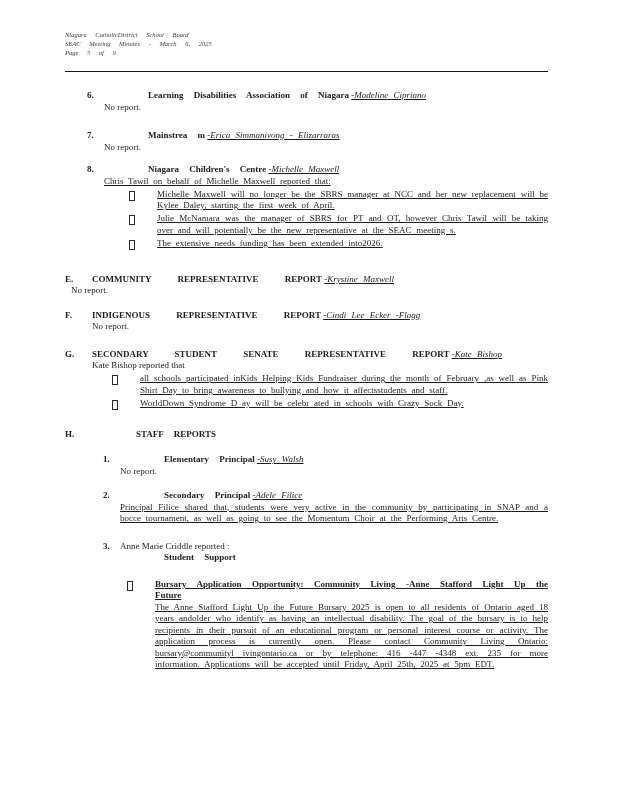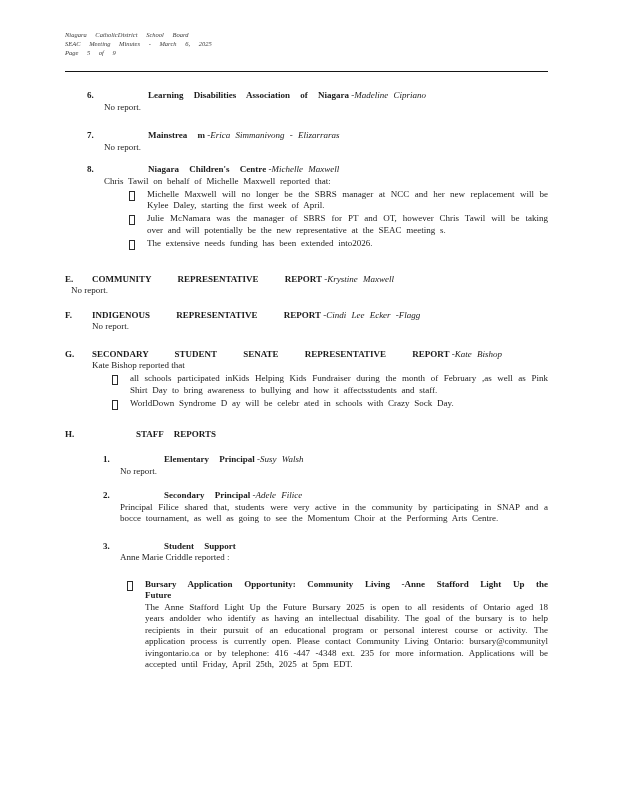--- a/index.html
+++ b/index.html
@@ -10,35 +10,35 @@
     font-family:"Liberation Serif", serif;
     font-size:9px; line-height:11.5px; color:#1c1c1c;
   }
   .header { font-style:italic; font-size:6.5px; line-height:9px; word-spacing:7px; color:#3a3a3a; }
   .rule { border:none; border-top:1.5px solid #161616; margin:14px 0 0 0; }
 
   .b { font-weight:bold; }
   .i { font-style:italic; }
   .ws1 { word-spacing:8px;padding-left:44px; }      
   .ws2 { word-spacing:24px;font-family:Liberation Serif, serif; }     
-  .ws3 { word-spacing:3px; }      
-  .just { text-align:justify; word-spacing:2.5px; }
+  .ws3 { word-spacing:3px;text-decoration:underline; }      
+  .just { text-align:justify; word-spacing:2.5px;text-decoration:underline; }
 
   .agenda { margin:18px 0 0 22px; }
   .item { display:flex; }
   .item .num { flex:none; width:17px; font-weight:bold; }
   .item .ibody { flex:1; min-width:0; }
   .item6 { margin-bottom:17px; }
   .item7 { margin-bottom:11px; }
   .item8 { margin-bottom:24px; }
 
   .blist { margin-top:1px; }
   .blist8 { margin-left:25px; }
   .blistG { margin-left:20px; }
-  .bullet { display:flex; margin-top:1.5px; }
+  .bullet { display:flex; margin-top:1.5px;gap:10px; }
   .bx { flex:none; width:4px; height:8px; border:1px solid #2b2b2b; margin:2px 12px 0 0; }
   .btext { flex:1; min-width:0; }
 
   .sec { display:flex; }
   .sec .letter { flex:none; width:27px; font-weight:bold; }
   .sec .sbody { flex:1; min-width:0; }
   .noreport-left { margin:0 0 13px 6px; }
   .secF { margin-bottom:16px; }
   .secG { margin-bottom:19px; }
   .secH { margin-bottom:14px; }
@@ -186,24 +186,24 @@
           <span class="b ws1">Secondary Principal</span>
           <span class="i ws3">-Adele Filice</span>
         </div>
         <div class="just">Principal Filice shared that, students were very active in the community by participating in SNAP and a bocce tournament, as well as going to see the Momentum Choir at the Performing Arts Centre.</div>
       </div>
     </div>
 
     <div class="sub">
       <span class="num">3.</span>
       <div class="ibody">
+        <div>Anne Marie Criddle reported :</div>
         <div>
           <span class="b ws1">Student Support</span>
         </div>
-        <div>Anne Marie Criddle reported :</div>
         <div class="bullet sub3bullet">
           <span class="bx"></span>
           <div class="btext">
             <div class="b btitle just">Bursary Application Opportunity: Community Living -Anne Stafford Light Up the Future</div>
             <div class="just">The Anne Stafford Light Up the Future Bursary 2025 is open to all residents of Ontario aged 18 years andolder who identify as having an intellectual disability. The goal of the bursary is to help recipients in their pursuit of an educational program or personal interest course or activity. The application process is currently open. Please contact Community Living Ontario: bursary@communityl ivingontario.ca or by telephone: 416 -447 -4348 ext. 235 for more information. Applications will be accepted until Friday, April 25th, 2025 at 5pm EDT.</div>
           </div>
         </div>
       </div>
     </div>
   </div>

